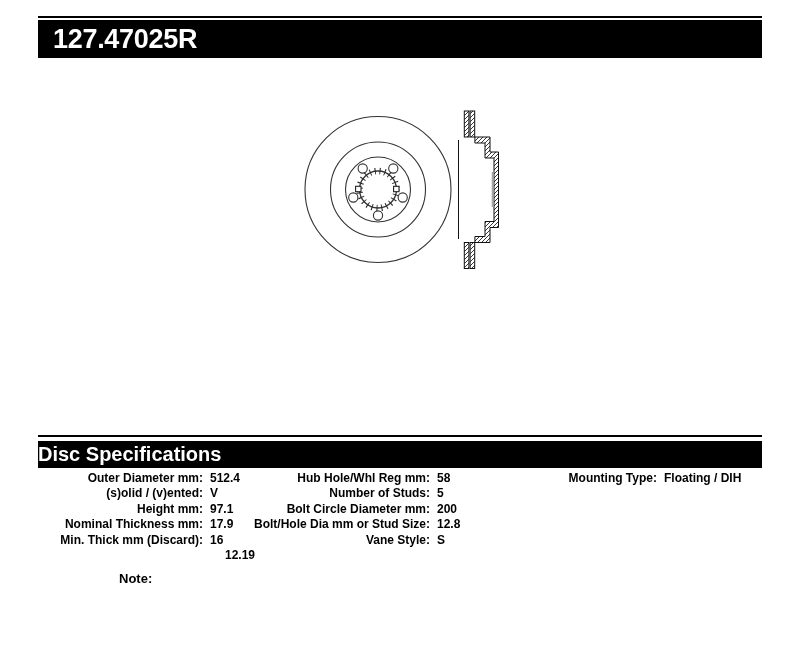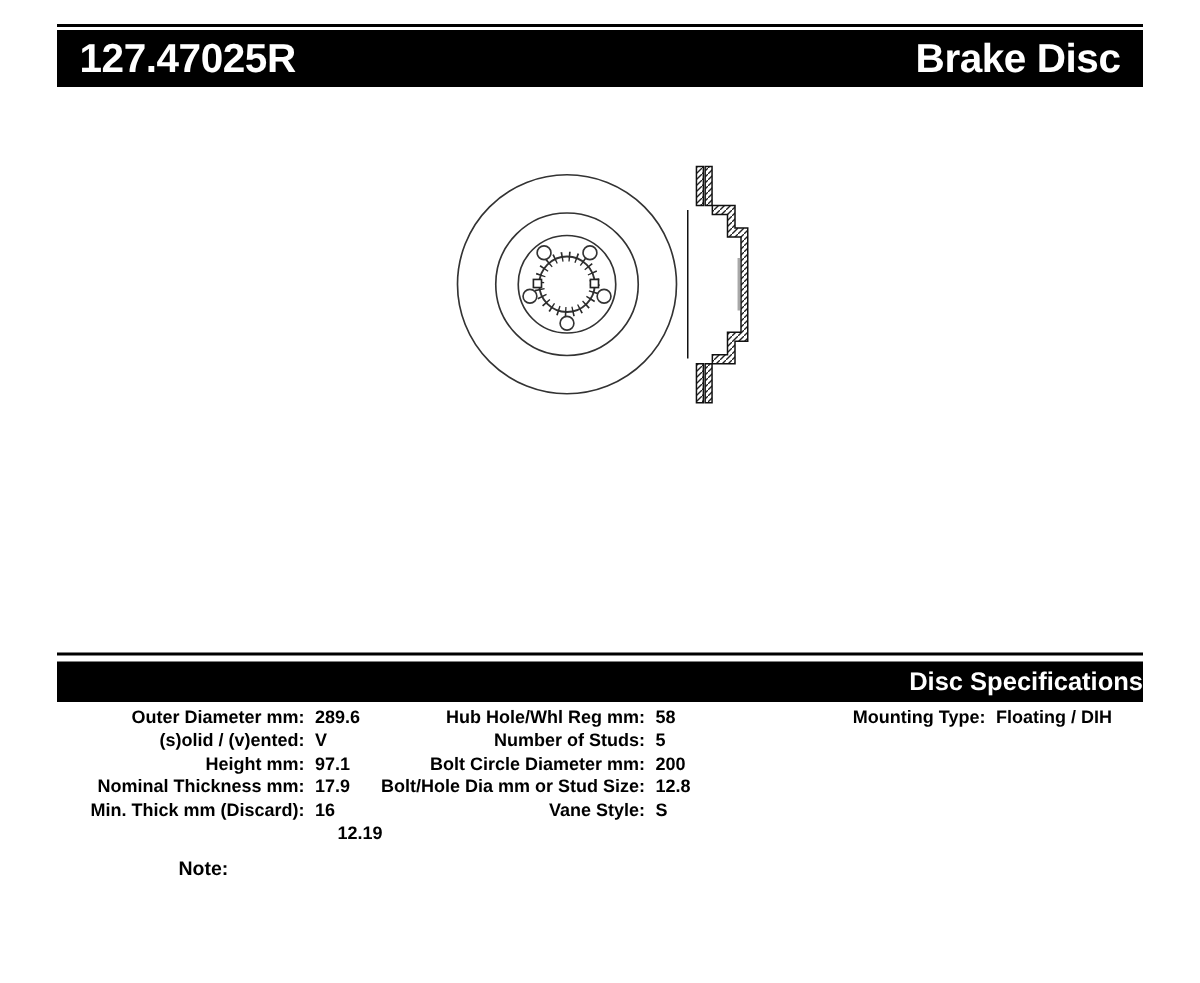--- a/index.html
+++ b/index.html
@@ -7,22 +7,22 @@
   .page{position:relative;width:800px;height:655px;background:#fff;overflow:hidden;}
 
   .rule{position:absolute;left:38px;width:724px;background:#000;}
   .rule.top-rule{top:16px;height:2px;}
   .rule.spec-rule{top:435px;height:2px;}
 
   .bar{position:absolute;left:38px;width:724px;background:#000;color:#fff;
        display:flex;align-items:center;}
   .header-bar{top:20px;height:38px;justify-content:space-between;
               font-size:27px;font-weight:bold;padding:16px 15px;box-sizing:border-box;letter-spacing:-0.3px;}
-  .spec-bar{top:441px;height:27px;justify-content:flex-end;
-            font-size:17px;font-weight:bold;}
+  .spec-bar{top:441px;height:27px;justify-content:flex-start;
+            font-size:20px;font-weight:bold;}
 
   .drawing{position:absolute;left:280px;top:95px;}
 
   .spec-col{position:absolute;top:471px;font-size:12px;font-weight:bold;color:#000;}
   .spec-col .row{display:flex;height:15.4px;line-height:15.4px;white-space:nowrap;}
   .spec-col .lbl{display:inline-block;text-align:right;}
   .spec-col .val{margin-left:7px;}
   .col-left{left:26px;}   .col-left .lbl{width:177px;}
   .col-mid{left:218px;}   .col-mid .lbl{width:212px;text-align:right;}
   .col-right{left:537px;} .col-right .lbl{width:120px;}
@@ -31,21 +31,20 @@
 </style>
 </head>
 <body>
 
 <div class="page">
 
   <div class="rule top-rule"></div>
 
   <div class="bar header-bar">
     <span>127.47025R</span>
-    <span>Brake Disc</span>
   </div>
 
   <svg class="drawing" width="240" height="200" viewBox="280 95 240 200">
     <defs>
       <pattern id="hatch" patternUnits="userSpaceOnUse" width="4" height="4">
         <path d="M0,4 L4,0" stroke="#222" stroke-width="0.9" fill="none"></path>
       </pattern>
     </defs>
 
     <g stroke="#333" fill="none" stroke-width="1.1">
@@ -77,21 +76,21 @@
 
   <div class="rule spec-rule"></div>
 
   <div class="bar spec-bar">
     <span>Disc Specifications</span>
   </div>
 
   <div class="spec-col col-left">
     <div class="row">
       <span class="lbl">Outer Diameter mm:</span>
-      <span class="val">289.6</span>
+      <span class="val">512.4</span>
     </div>
     <div class="row">
       <span class="lbl">(s)olid / (v)ented:</span>
       <span class="val">V</span>
     </div>
     <div class="row">
       <span class="lbl">Height mm:</span>
       <span class="val">97.1</span>
     </div>
     <div class="row">

